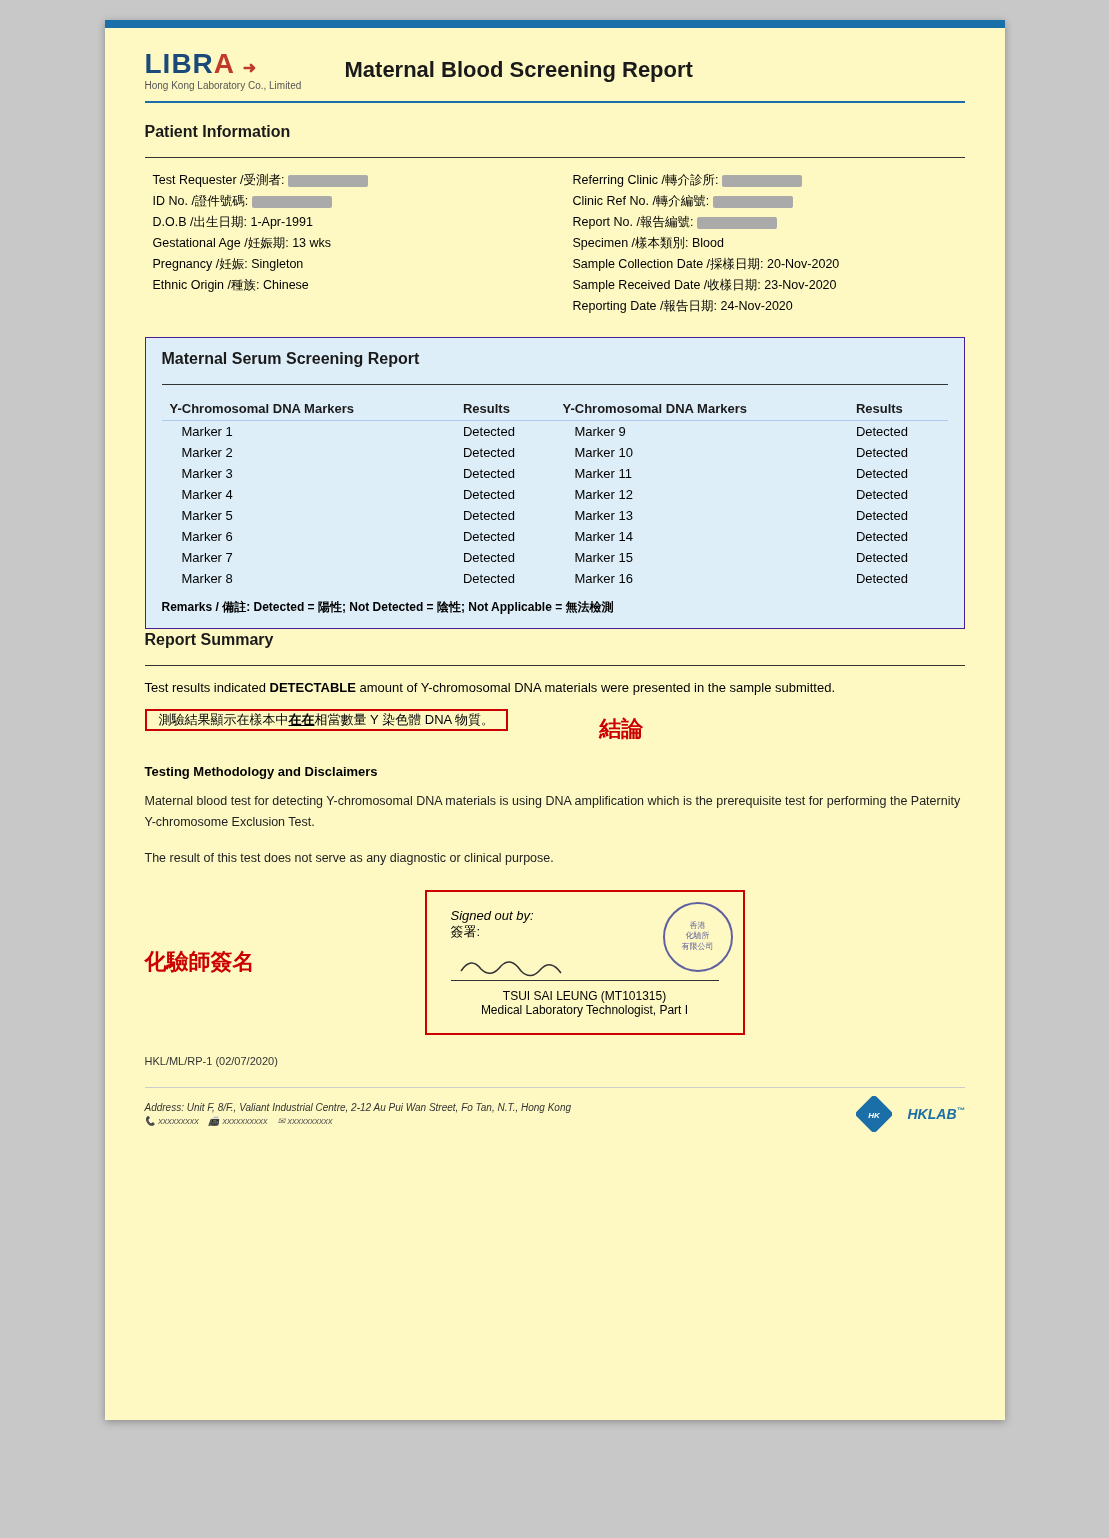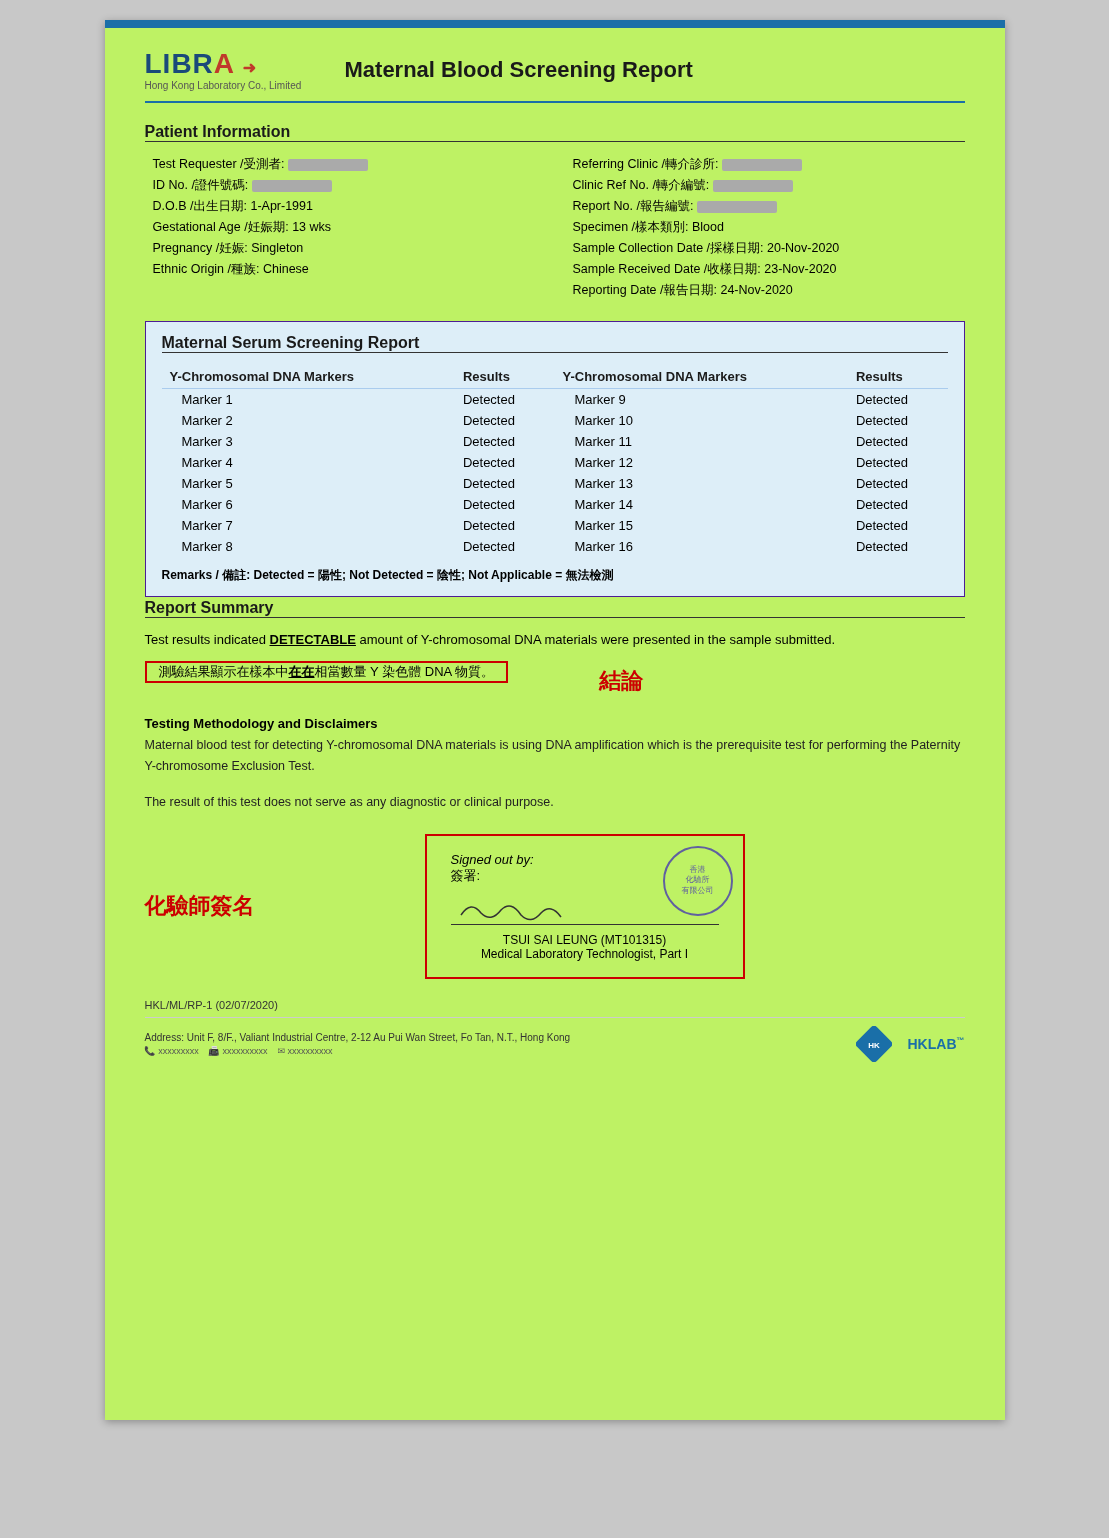--- a/index.html
+++ b/index.html
@@ -5,21 +5,21 @@
     * { margin: 0; padding: 0; box-sizing: border-box; }
     body {
       background: #c8c8c8;
       font-family: Arial, sans-serif;
       font-size: 13px;
       display: flex;
       justify-content: center;
       padding: 20px;
     }
     .page {
-      background: #bef264;
+      background: #fef9c3;
       width: 900px;
       min-height: 1400px;
       padding: 30px 40px;
       box-shadow: 0 2px 8px rgba(0,0,0,0.3);
       position: relative;
     }
     
     .top-bar {
       height: 8px;
       background: #1a6fa8;
@@ -51,21 +51,21 @@
       font-size: 22px;
       font-weight: bold;
       color: #1a1a1a;
     }
     
     .section-heading {
       font-size: 16px;
       font-weight: bold;
       color: #1a1a1a;
       border-bottom: 1px solid #333;
-      padding-bottom: 0;
+      padding-bottom: 16px;
       margin-bottom: 12px;
     }
     
     .patient-info {
       margin-bottom: 20px;
     }
     .patient-grid {
       display: grid;
       grid-template-columns: 1fr 1fr;
       gap: 8px 20px;
@@ -118,21 +118,20 @@
     .report-summary {
       margin-bottom: 20px;
     }
     .summary-text {
       font-size: 13px;
       line-height: 1.6;
       margin-bottom: 10px;
     }
     .detectable {
       font-weight: bold;
-      text-decoration: underline;
     }
     .summary-box {
       border: 2px solid #cc0000;
       padding: 0 12px;
       display: inline-block;
       margin-bottom: 10px;
       font-size: 13px;
       max-width: 400px;
     }
     .conclusion-label {
@@ -148,21 +147,21 @@
       display: flex;
       align-items: flex-start;
     }
     
     .methodology {
       margin-bottom: 20px;
     }
     .methodology-title {
       font-size: 13px;
       font-weight: bold;
-      margin-bottom: 4px;
+      margin-bottom: 12px;
     }
     .methodology-text {
       font-size: 12.5px;
       line-height: 1.7;
       color: #222;
     }
     
     .signature-area {
       display: flex;
       align-items: center;
@@ -213,23 +212,24 @@
     }
     
     .footer-ref {
       font-size: 11px;
       color: #333;
       margin-top: 20px;
     }
     .footer-address {
       font-size: 10px;
       color: #333;
-      margin-top: 6px;
+      margin-top: 20px;
       border-top: 1px solid #ccc;
       padding-top: 8px;
+      font-style: italic;
     }
     .footer-bottom {
       display: flex;
       justify-content: space-between;
       align-items: center;
     }
     .hklab-logo {
       display: flex;
       align-items: center;
       gap: 16px;

